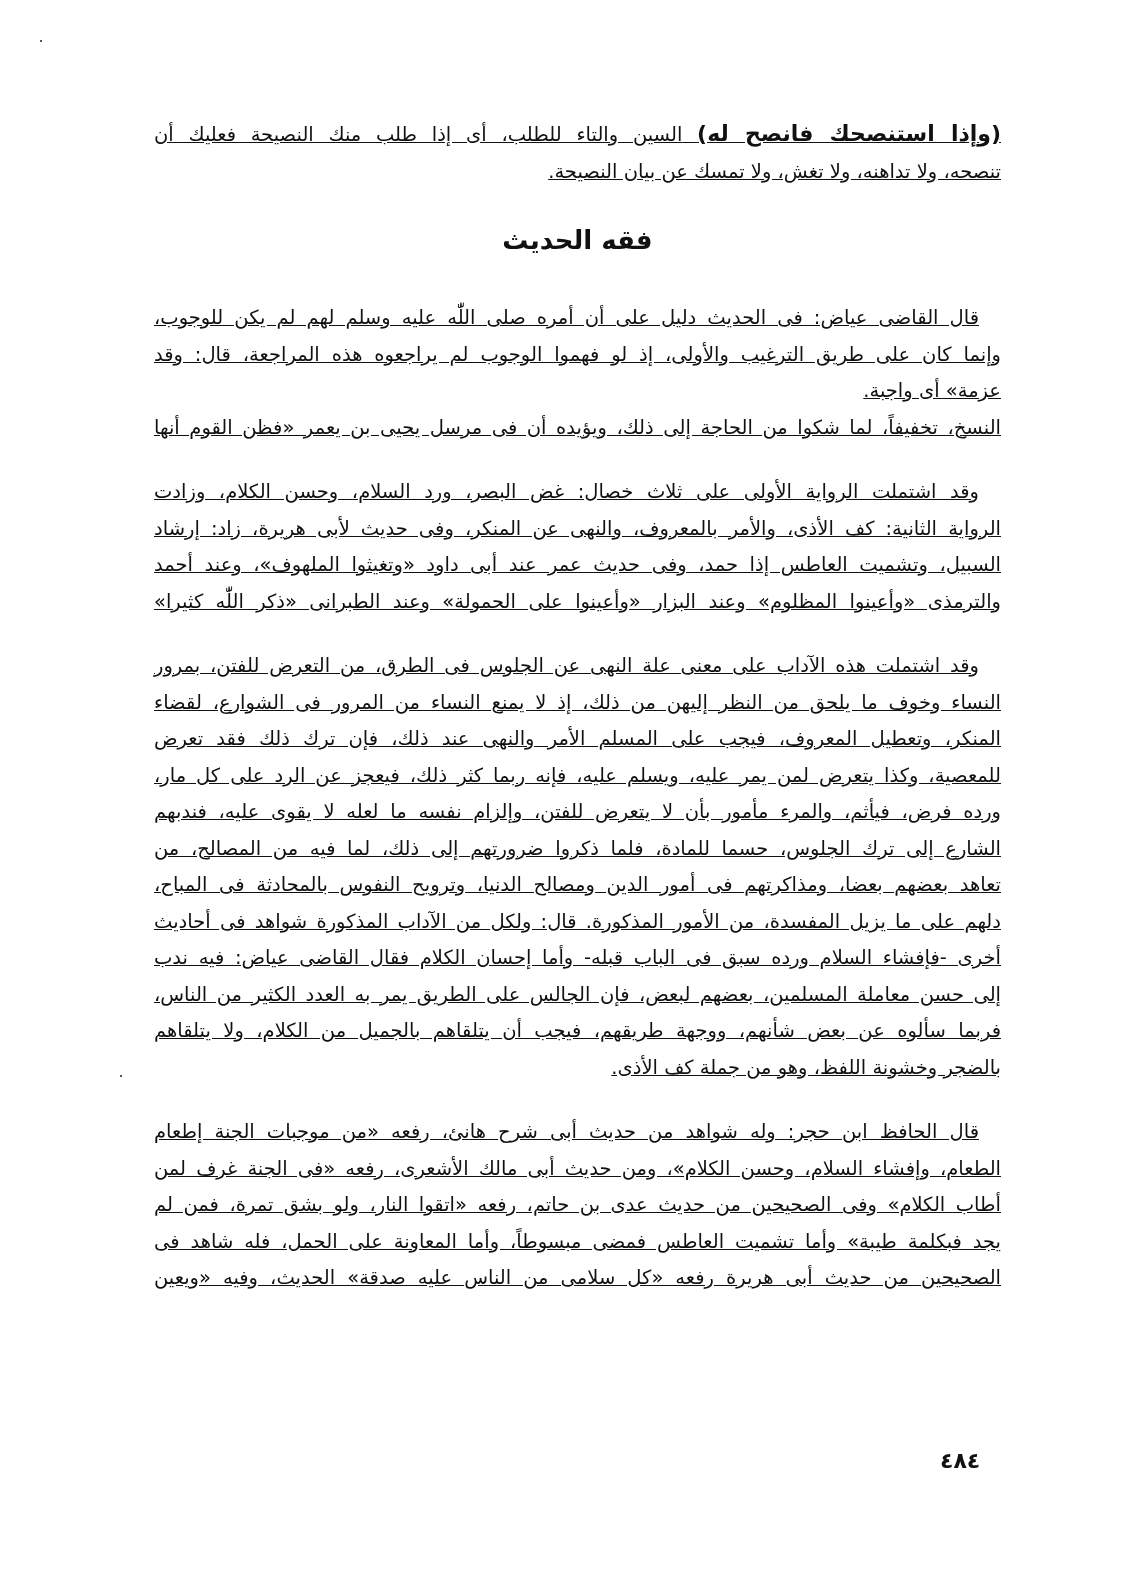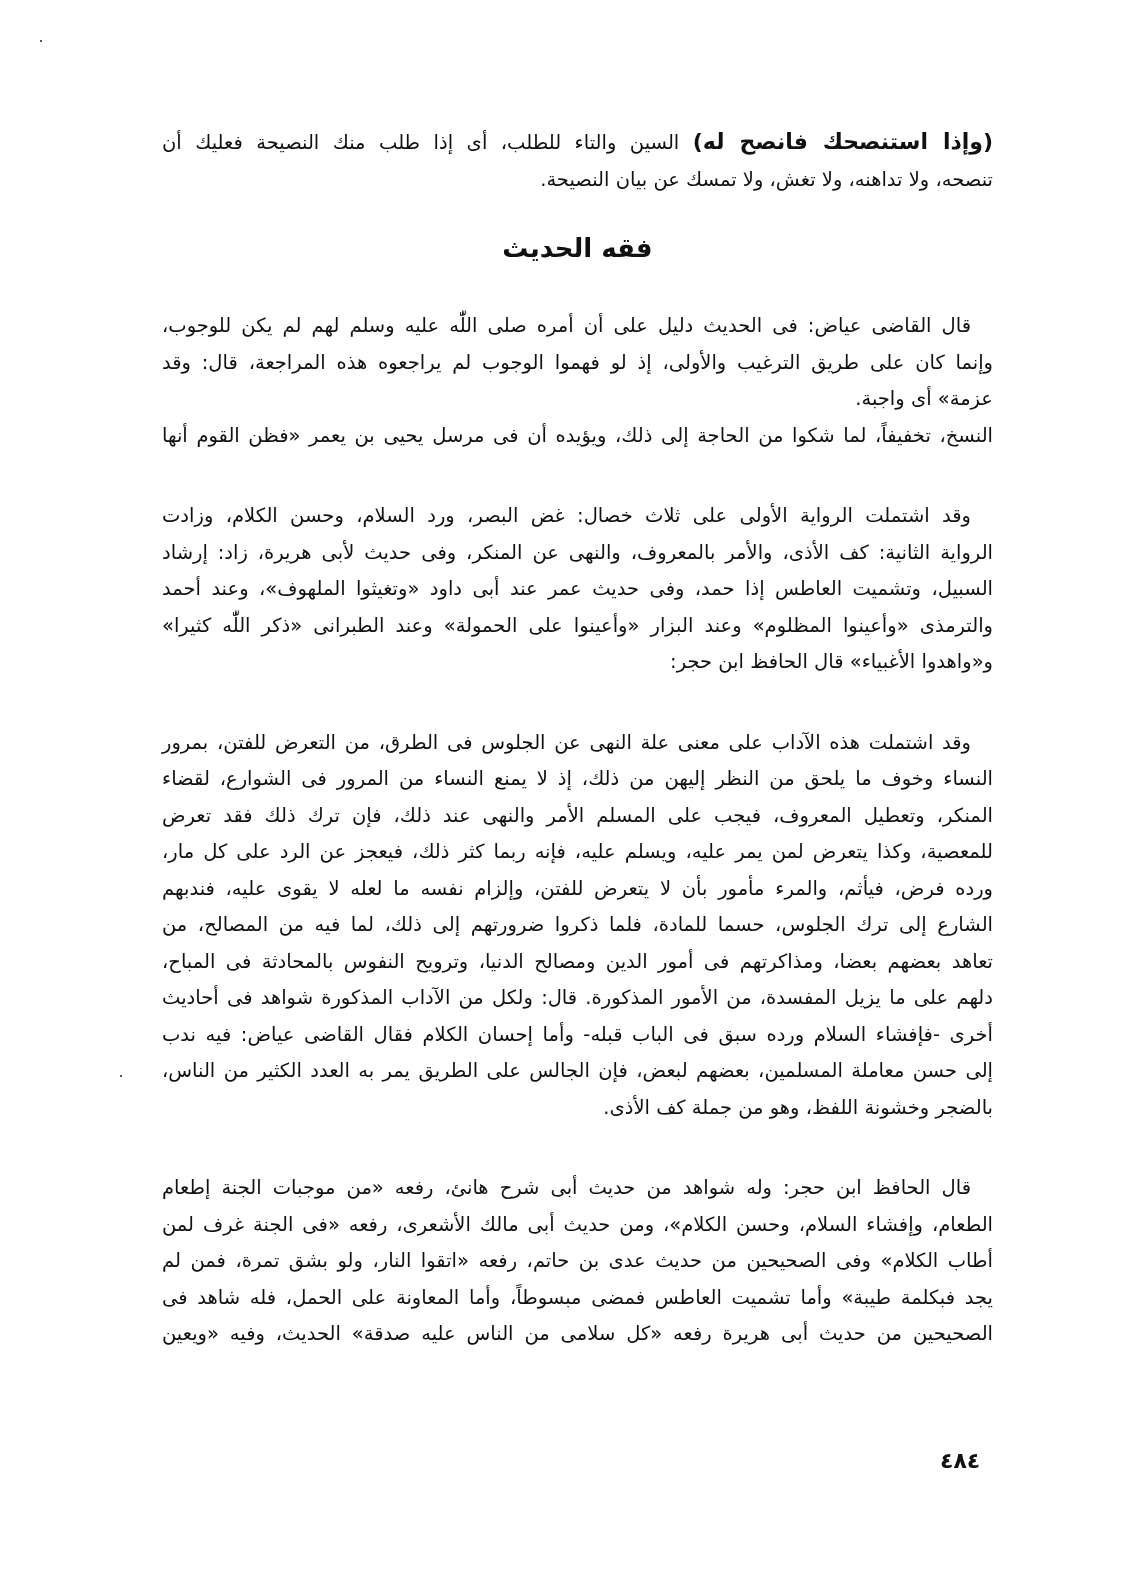--- a/index.html
+++ b/index.html
@@ -1,18 +1,18 @@
 <!DOCTYPE html>
 <html><head>
 <meta charset="utf-8">
 <style>
   html, body { margin: 0; padding: 0; background: #ffffff; }
   body { width: 1133px; height: 1569px; position: relative; overflow: hidden; font-family: "DejaVu Sans", sans-serif; color: #111; }
   .page { position: absolute; left: 150px; top: 112px; width: 855px; direction: rtl; }
-  .para { font-size: 19.5px; line-height: 36.5px; text-align: justify; text-align-last: right; margin: 12px; }
+  .para { font-size: 19.5px; line-height: 36.5px; text-align: justify; text-align-last: right; margin: 4px; text-decoration: underline; }
   .para .line { display: block; text-align: justify; text-align-last: justify; white-space: nowrap; }
   .para .line.last { text-align-last: right; }
   .lead { font-weight: bold; font-size: 22px; }
   .heading { text-align: center; font-size: 26px; font-weight: bold; margin: 30px 0 40px 0; line-height: 40px; }
   .gap { height: 20px; }
   .indent { padding-right: 22px; }
   .page-number { position: absolute; left: 940px; top: 1448px; font-size: 22px; font-weight: bold; direction: rtl; }
   .speck { position: absolute; width: 2px; height: 2px; background: #555; }
 </style>
 </head>
@@ -33,35 +33,35 @@
     <span class="line last">عزمة» أى واجبة.</span>
     <span class="line">النسخ، تخفيفاً، لما شكوا من الحاجة إلى ذلك، ويؤيده أن فى مرسل يحيى بن يعمر «فظن القوم أنها</span>
   </p>
   <div class="gap"></div>
 
   <p class="para">
     <span class="line indent">وقد اشتملت الرواية الأولى على ثلاث خصال: غض البصر، ورد السلام، وحسن الكلام، وزادت</span>
     <span class="line">الرواية الثانية: كف الأذى، والأمر بالمعروف، والنهى عن المنكر، وفى حديث لأبى هريرة، زاد: إرشاد</span>
     <span class="line">السبيل، وتشميت العاطس إذا حمد، وفى حديث عمر عند أبى داود «وتغيثوا الملهوف»، وعند أحمد</span>
     <span class="line">والترمذى «وأعينوا المظلوم» وعند البزار «وأعينوا على الحمولة» وعند الطبرانى «ذكر اللّٰه كثيرا»</span>
-    <span class="line last">و«واهدوا الأغبياء» قال الحافظ ابن حجر:</span>
   </p>
   <div class="gap"></div>
 
   <p class="para">
     <span class="line indent">وقد اشتملت هذه الآداب على معنى علة النهى عن الجلوس فى الطرق، من التعرض للفتن، بمرور</span>
     <span class="line">النساء وخوف ما يلحق من النظر إليهن من ذلك، إذ لا يمنع النساء من المرور فى الشوارع، لقضاء</span>
     <span class="line">المنكر، وتعطيل المعروف، فيجب على المسلم الأمر والنهى عند ذلك، فإن ترك ذلك فقد تعرض</span>
     <span class="line">للمعصية، وكذا يتعرض لمن يمر عليه، ويسلم عليه، فإنه ربما كثر ذلك، فيعجز عن الرد على كل مار،</span>
     <span class="line">ورده فرض، فيأثم، والمرء مأمور بأن لا يتعرض للفتن، وإلزام نفسه ما لعله لا يقوى عليه، فندبهم</span>
     <span class="line">الشارع إلى ترك الجلوس، حسما للمادة، فلما ذكروا ضرورتهم إلى ذلك، لما فيه من المصالح، من</span>
     <span class="line">تعاهد بعضهم بعضا، ومذاكرتهم فى أمور الدين ومصالح الدنيا، وترويح النفوس بالمحادثة فى المباح،</span>
     <span class="line">دلهم على ما يزيل المفسدة، من الأمور المذكورة. قال: ولكل من الآداب المذكورة شواهد فى أحاديث</span>
     <span class="line">أخرى -فإفشاء السلام ورده سبق فى الباب قبله- وأما إحسان الكلام فقال القاضى عياض: فيه ندب</span>
     <span class="line">إلى حسن معاملة المسلمين، بعضهم لبعض، فإن الجالس على الطريق يمر به العدد الكثير من الناس،</span>
+    <span class="line">فربما سألوه عن بعض شأنهم، ووجهة طريقهم، فيجب أن يتلقاهم بالجميل من الكلام، ولا يتلقاهم</span>
     <span class="line last">بالضجر وخشونة اللفظ، وهو من جملة كف الأذى.</span>
   </p>
   <div class="gap"></div>
 
   <p class="para">
     <span class="line indent">قال الحافظ ابن حجر: وله شواهد من حديث أبى شرح هانئ، رفعه «من موجبات الجنة إطعام</span>
     <span class="line">الطعام، وإفشاء السلام، وحسن الكلام»، ومن حديث أبى مالك الأشعرى، رفعه «فى الجنة غرف لمن</span>
     <span class="line">أطاب الكلام» وفى الصحيحين من حديث عدى بن حاتم، رفعه «اتقوا النار، ولو بشق تمرة، فمن لم</span>
     <span class="line">يجد فبكلمة طيبة» وأما تشميت العاطس فمضى مبسوطاً، وأما المعاونة على الحمل، فله شاهد فى</span>
     <span class="line">الصحيحين من حديث أبى هريرة رفعه «كل سلامى من الناس عليه صدقة» الحديث، وفيه «ويعين</span>

